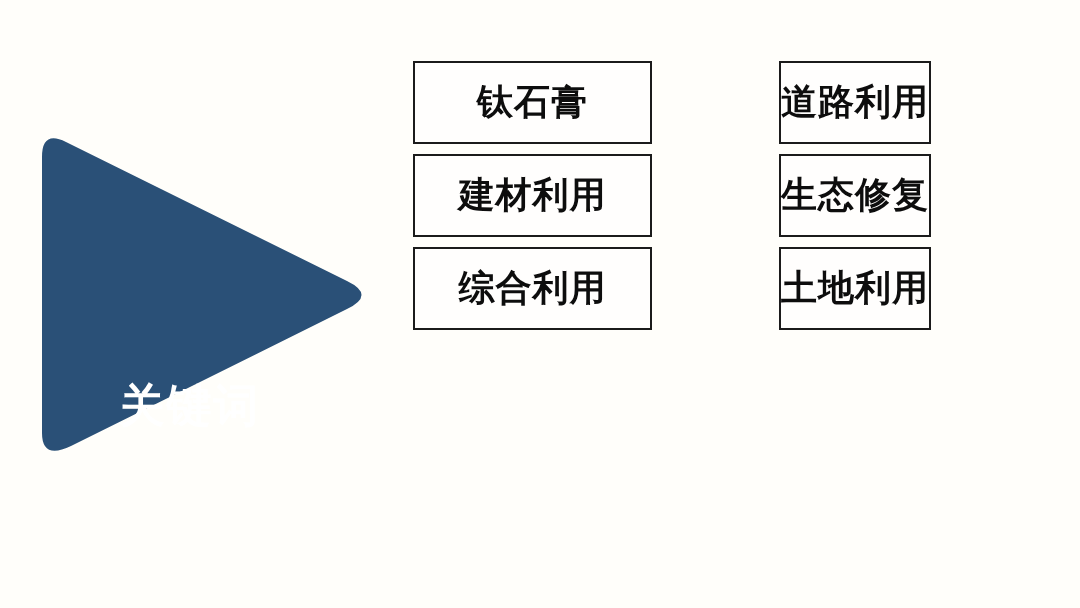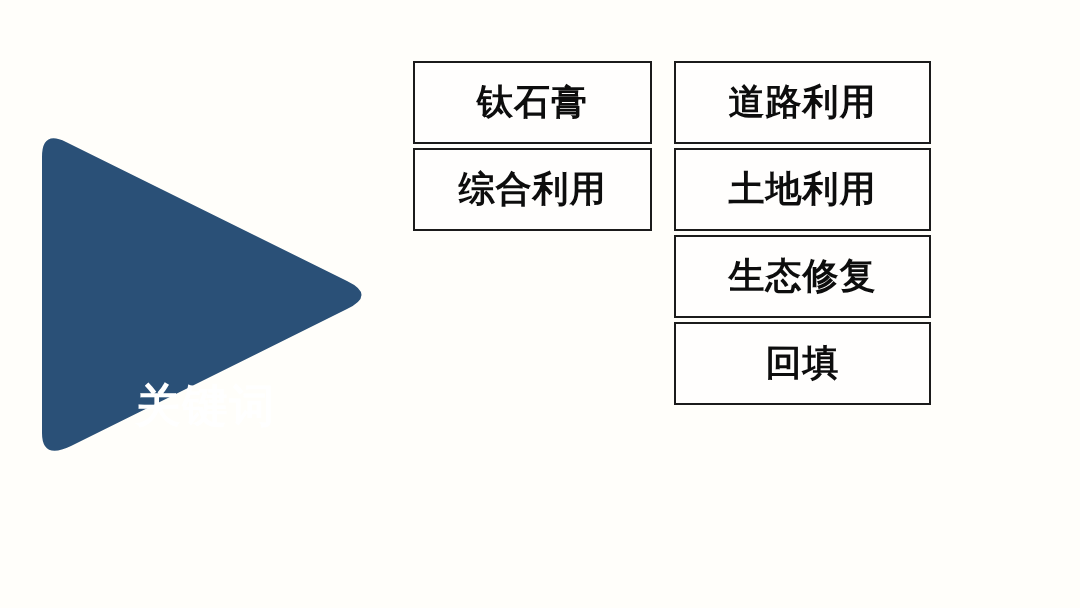--- a/index.html
+++ b/index.html
@@ -25,39 +25,39 @@
     width: 345px;
     height: 345px;
   }
   .arrow-wrap svg {
     display: block;
     width: 100%;
     height: 100%;
   }
   .arrow-label {
     position: absolute;
-    left: 60px;
+    left: 44px;
     top: 261px;
     width: 220px;
     text-align: center;
     font-size: 45px;
     font-weight: 800;
     letter-spacing: 2px;
     color: #ffffff;
     line-height: 1;
   }
   .col {
     position: absolute;
     top: 61px;
     display: flex;
     flex-direction: column;
-    gap: 4px;
+    gap: 10px;
   }
   .col-left  { left: 413px; width: 239px; }
-  .col-right { left: 674px; width: 257px; }
+  .col-right { left: 674px; width: 257px; align-items: flex-end; }
   .kw-box {
     box-sizing: border-box;
     height: 83px;
     background: #fffefd;
     border: 2px solid #1b1b1b;
     display: flex;
     align-items: center;
     justify-content: center;
     font-size: 36px;
     font-weight: 700;
@@ -79,23 +79,23 @@
                Q 340 173 311 187
                L 35 324
                Q 6 338 6 311
                Z" fill="#2a5077"></path>
     </svg>
     <div class="arrow-label">关键词</div>
   </div>
 
   <div class="col col-left">
     <div class="kw-box">钛石膏</div>
+    <div class="kw-box">建材利用</div>
     <div class="kw-box">综合利用</div>
   </div>
 
   <div class="col col-right">
     <div class="kw-box">道路利用</div>
+    <div class="kw-box">生态修复</div>
     <div class="kw-box">土地利用</div>
-    <div class="kw-box">生态修复</div>
-    <div class="kw-box">回填</div>
   </div>
 
 </div>
 
 </body></html>

